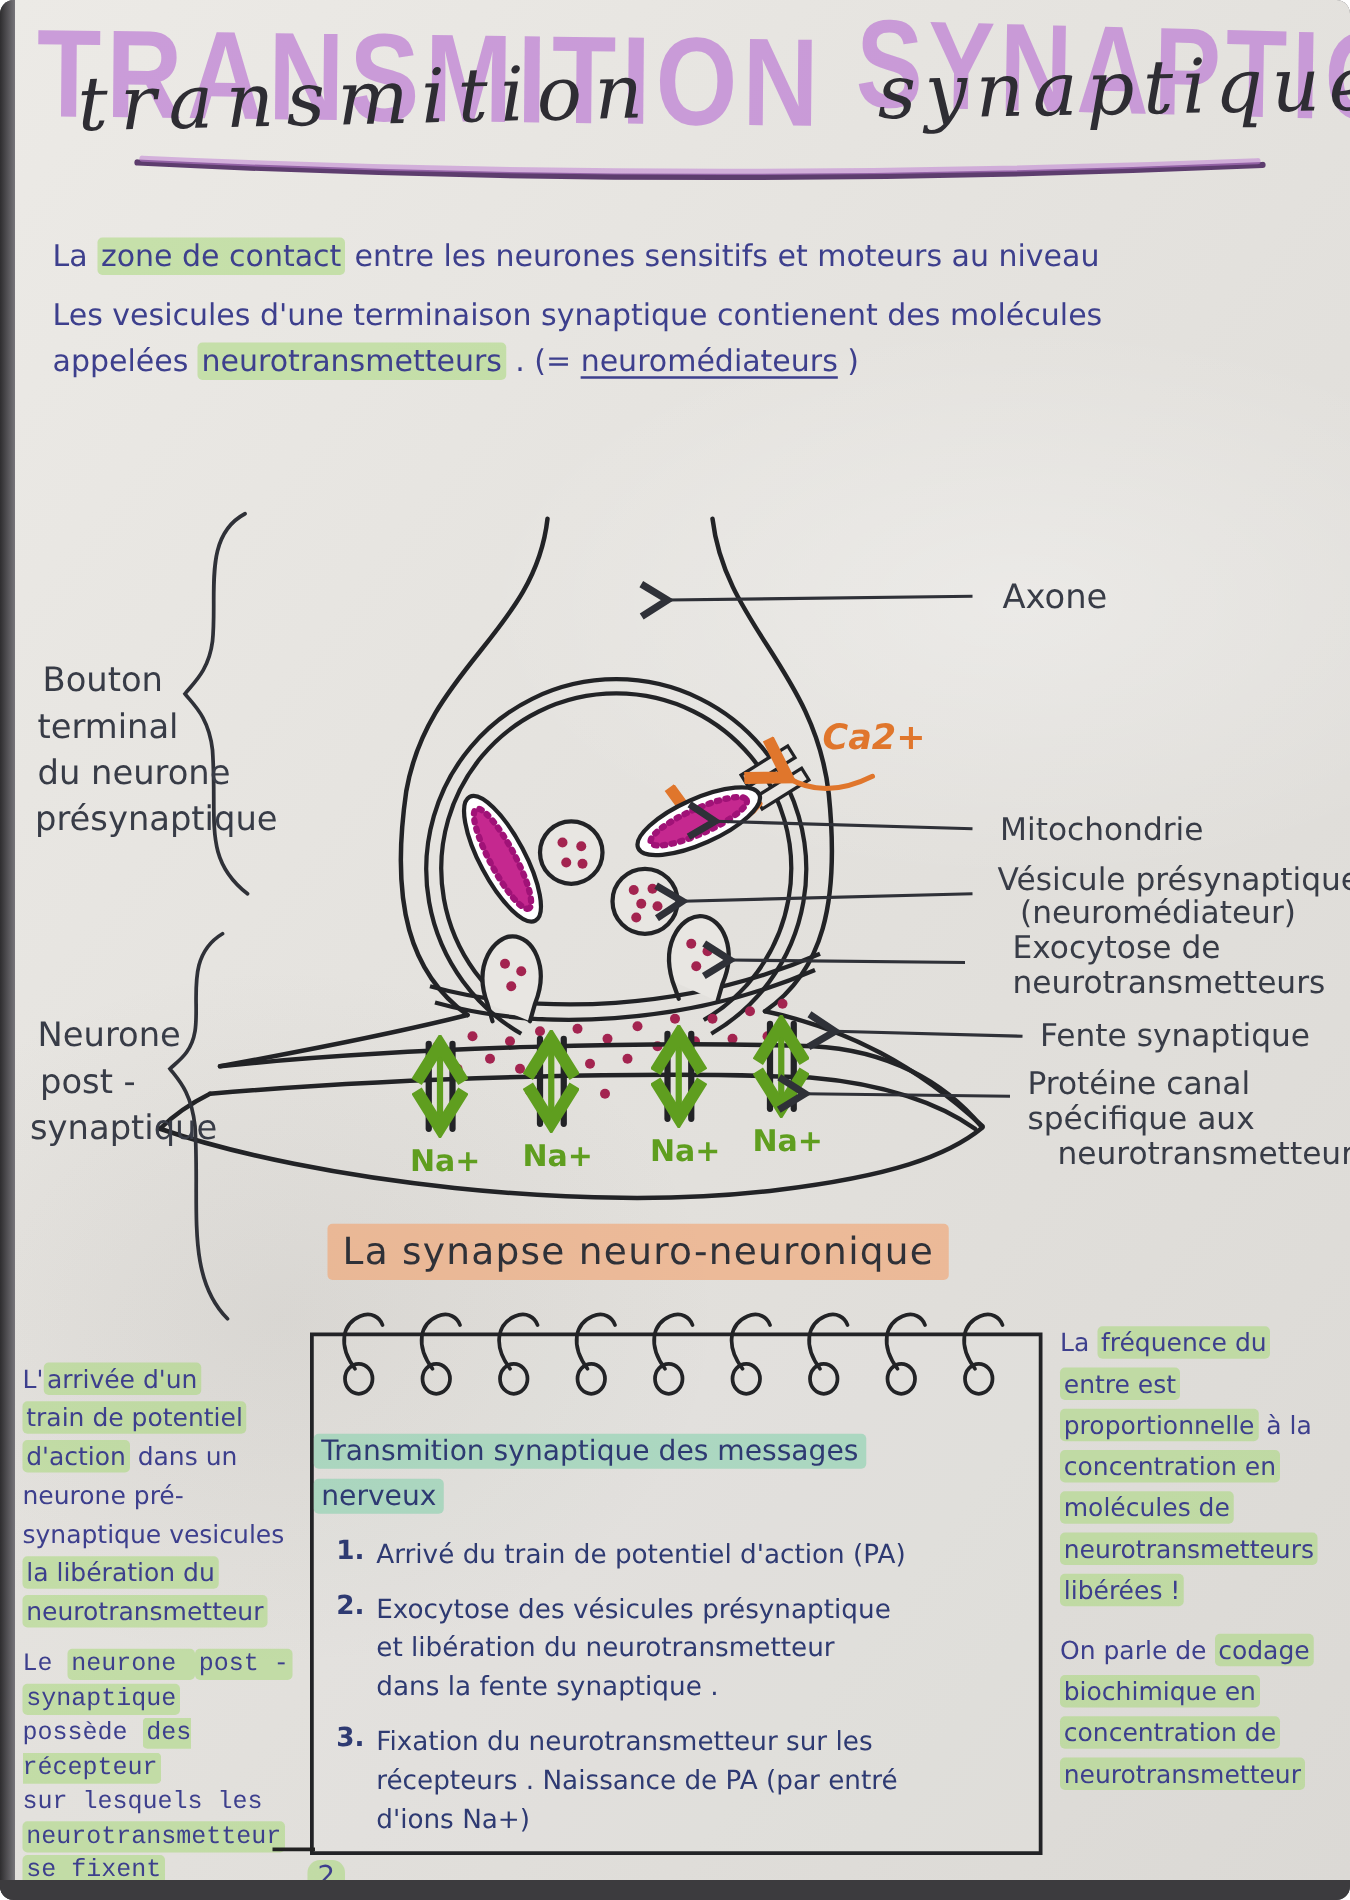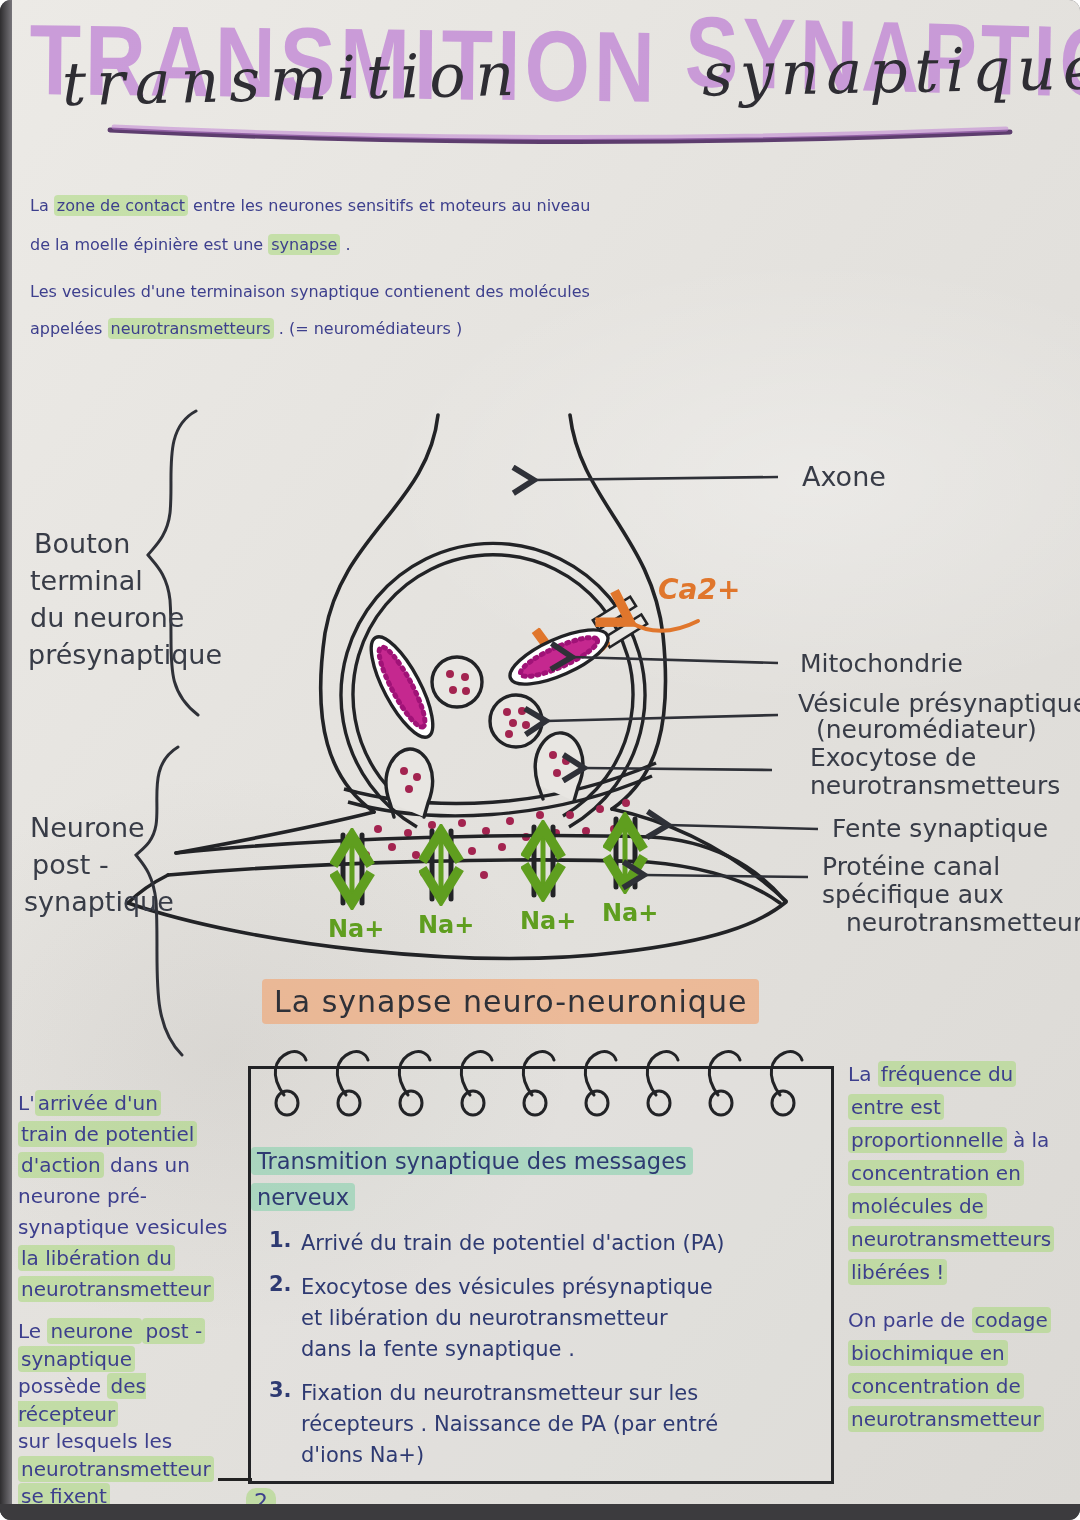--- a/index.html
+++ b/index.html
@@ -23,41 +23,41 @@
   .m2{left:676px;top:-6px;transform:scaleX(.80) rotate(1.2deg);}
   .script{position:absolute;white-space:nowrap;font-family:"DejaVu Serif",serif;
           font-style:italic;font-size:60px;color:#2e2d33;}
   .s1{left:52px;top:44px;letter-spacing:10px;transform:rotate(-1.3deg);}
   .s2{left:692px;top:36px;letter-spacing:7px;transform:rotate(-1deg);}
   .underline-svg{position:absolute;left:0;top:118px;}
   .hand{font-family:"DejaVu Sans",sans-serif;}
   .hl{background:rgba(158,215,106,.48);border-radius:4px;padding:1px 3px;}
   .hl-o{background:rgba(242,163,112,.62);border-radius:4px;padding:5px 12px;}
   .hl-t{background:rgba(127,208,170,.55);border-radius:4px;padding:1px 6px;}
-  .ul{text-decoration-thickness:2px;text-underline-offset:4px;text-align:right;}
-
-  .intro{position:absolute;left:20px;top:186px;width:1010px;font-size:16px;color:#3d3f8d;}
+  .ul{text-decoration:underline;text-decoration-thickness:2px;text-underline-offset:4px;text-align:right;}
+
+  .intro{position:absolute;left:32px;top:186px;width:1010px;font-size:24px;color:#3d3f8d;}
   .intro .tline{line-height:39px;}
   .intro .p2{margin-top:9px;}
   .intro .p2 .tline{line-height:37px;}
 
   
   .diagram{position:absolute;left:0;top:385px;}
   .svgt{font-family:"DejaVu Sans",sans-serif;font-size:25px;fill:#383c47;}
   .svgt-big{font-family:"DejaVu Sans",sans-serif;font-size:27px;fill:#383c47;}
   .svgt-green{font-family:"DejaVu Sans",sans-serif;font-size:24px;font-weight:bold;fill:#5f9e1f;}
   .svgt-orange{font-family:"DejaVu Sans",sans-serif;font-size:28px;font-weight:bold;fill:#e0762c;
                font-style:italic;}
 
   .heading{position:absolute;left:252px;top:984px;font-size:30px;color:#2f3138;letter-spacing:1px;}
 
   
   .colL{position:absolute;left:8px;top:1064px;width:234px;font-size:20px;color:#3d3f8d;margin-top:24px;}
   .colL .p1 .tline{line-height:31px;}
-  .colL .p2{margin-top:13px;}
+  .colL .p2{margin-top:13px;font-family:Liberation Mono, monospace;}
   .colL .p2 .tline{line-height:27.5px;}
   .colL .p3{margin-top:3px;text-align:center;}
   .colL .p3 .tline{line-height:27px;}
   .colR{position:absolute;left:838px;top:1058px;width:238px;font-size:20px;color:#3d3f8d;}
   .colR .p1 .tline{line-height:33px;}
   .colR .p2{margin-top:15px;}
   .colR .p2 .tline{line-height:33px;}
 
   .notebox{position:absolute;left:238px;top:1066px;width:586px;height:418px;
            border:3px solid #222326;box-sizing:border-box;background:rgba(255,255,255,.06);}
@@ -84,21 +84,20 @@
     <div class="script s1">transmition</div>
     <div class="script s2">synaptique</div>
     <svg class="underline-svg" width="1070" height="40">
       <path d="M 100,12 Q 540,34 1000,14" fill="none" stroke="#5d3d6e" stroke-width="5" stroke-linecap="round"></path>
       <path d="M 104,9 Q 540,29 996,11" fill="none" stroke="rgba(191,129,212,.55)" stroke-width="5" stroke-linecap="round"></path>
     </svg>
 
     <div class="intro hand">
       <div class="p1">
           <div class="tline"><span>La </span><span class="hl">zone de contact</span><span> entre les neurones sensitifs et moteurs au niveau</span></div>
-          <div class="tline"><span>de la moelle épinière est une </span><span class="hl">synapse</span><span> .</span></div>
         </div>
       <div class="p2">
           <div class="tline"><span>Les vesicules d'une terminaison synaptique contienent des molécules</span></div>
           <div class="tline"><span>appelées </span><span class="hl">neurotransmetteurs</span><span> . (= </span><span class="ul">neuromédiateurs</span><span> )</span></div>
         </div>
     </div>
 
     <svg class="diagram" width="1080" height="680" viewBox="0 0 1080 680">
       <defs>
         <marker id="ak" viewBox="0 0 12 12" refX="3" refY="6" markerWidth="12" markerHeight="12" orient="auto">

